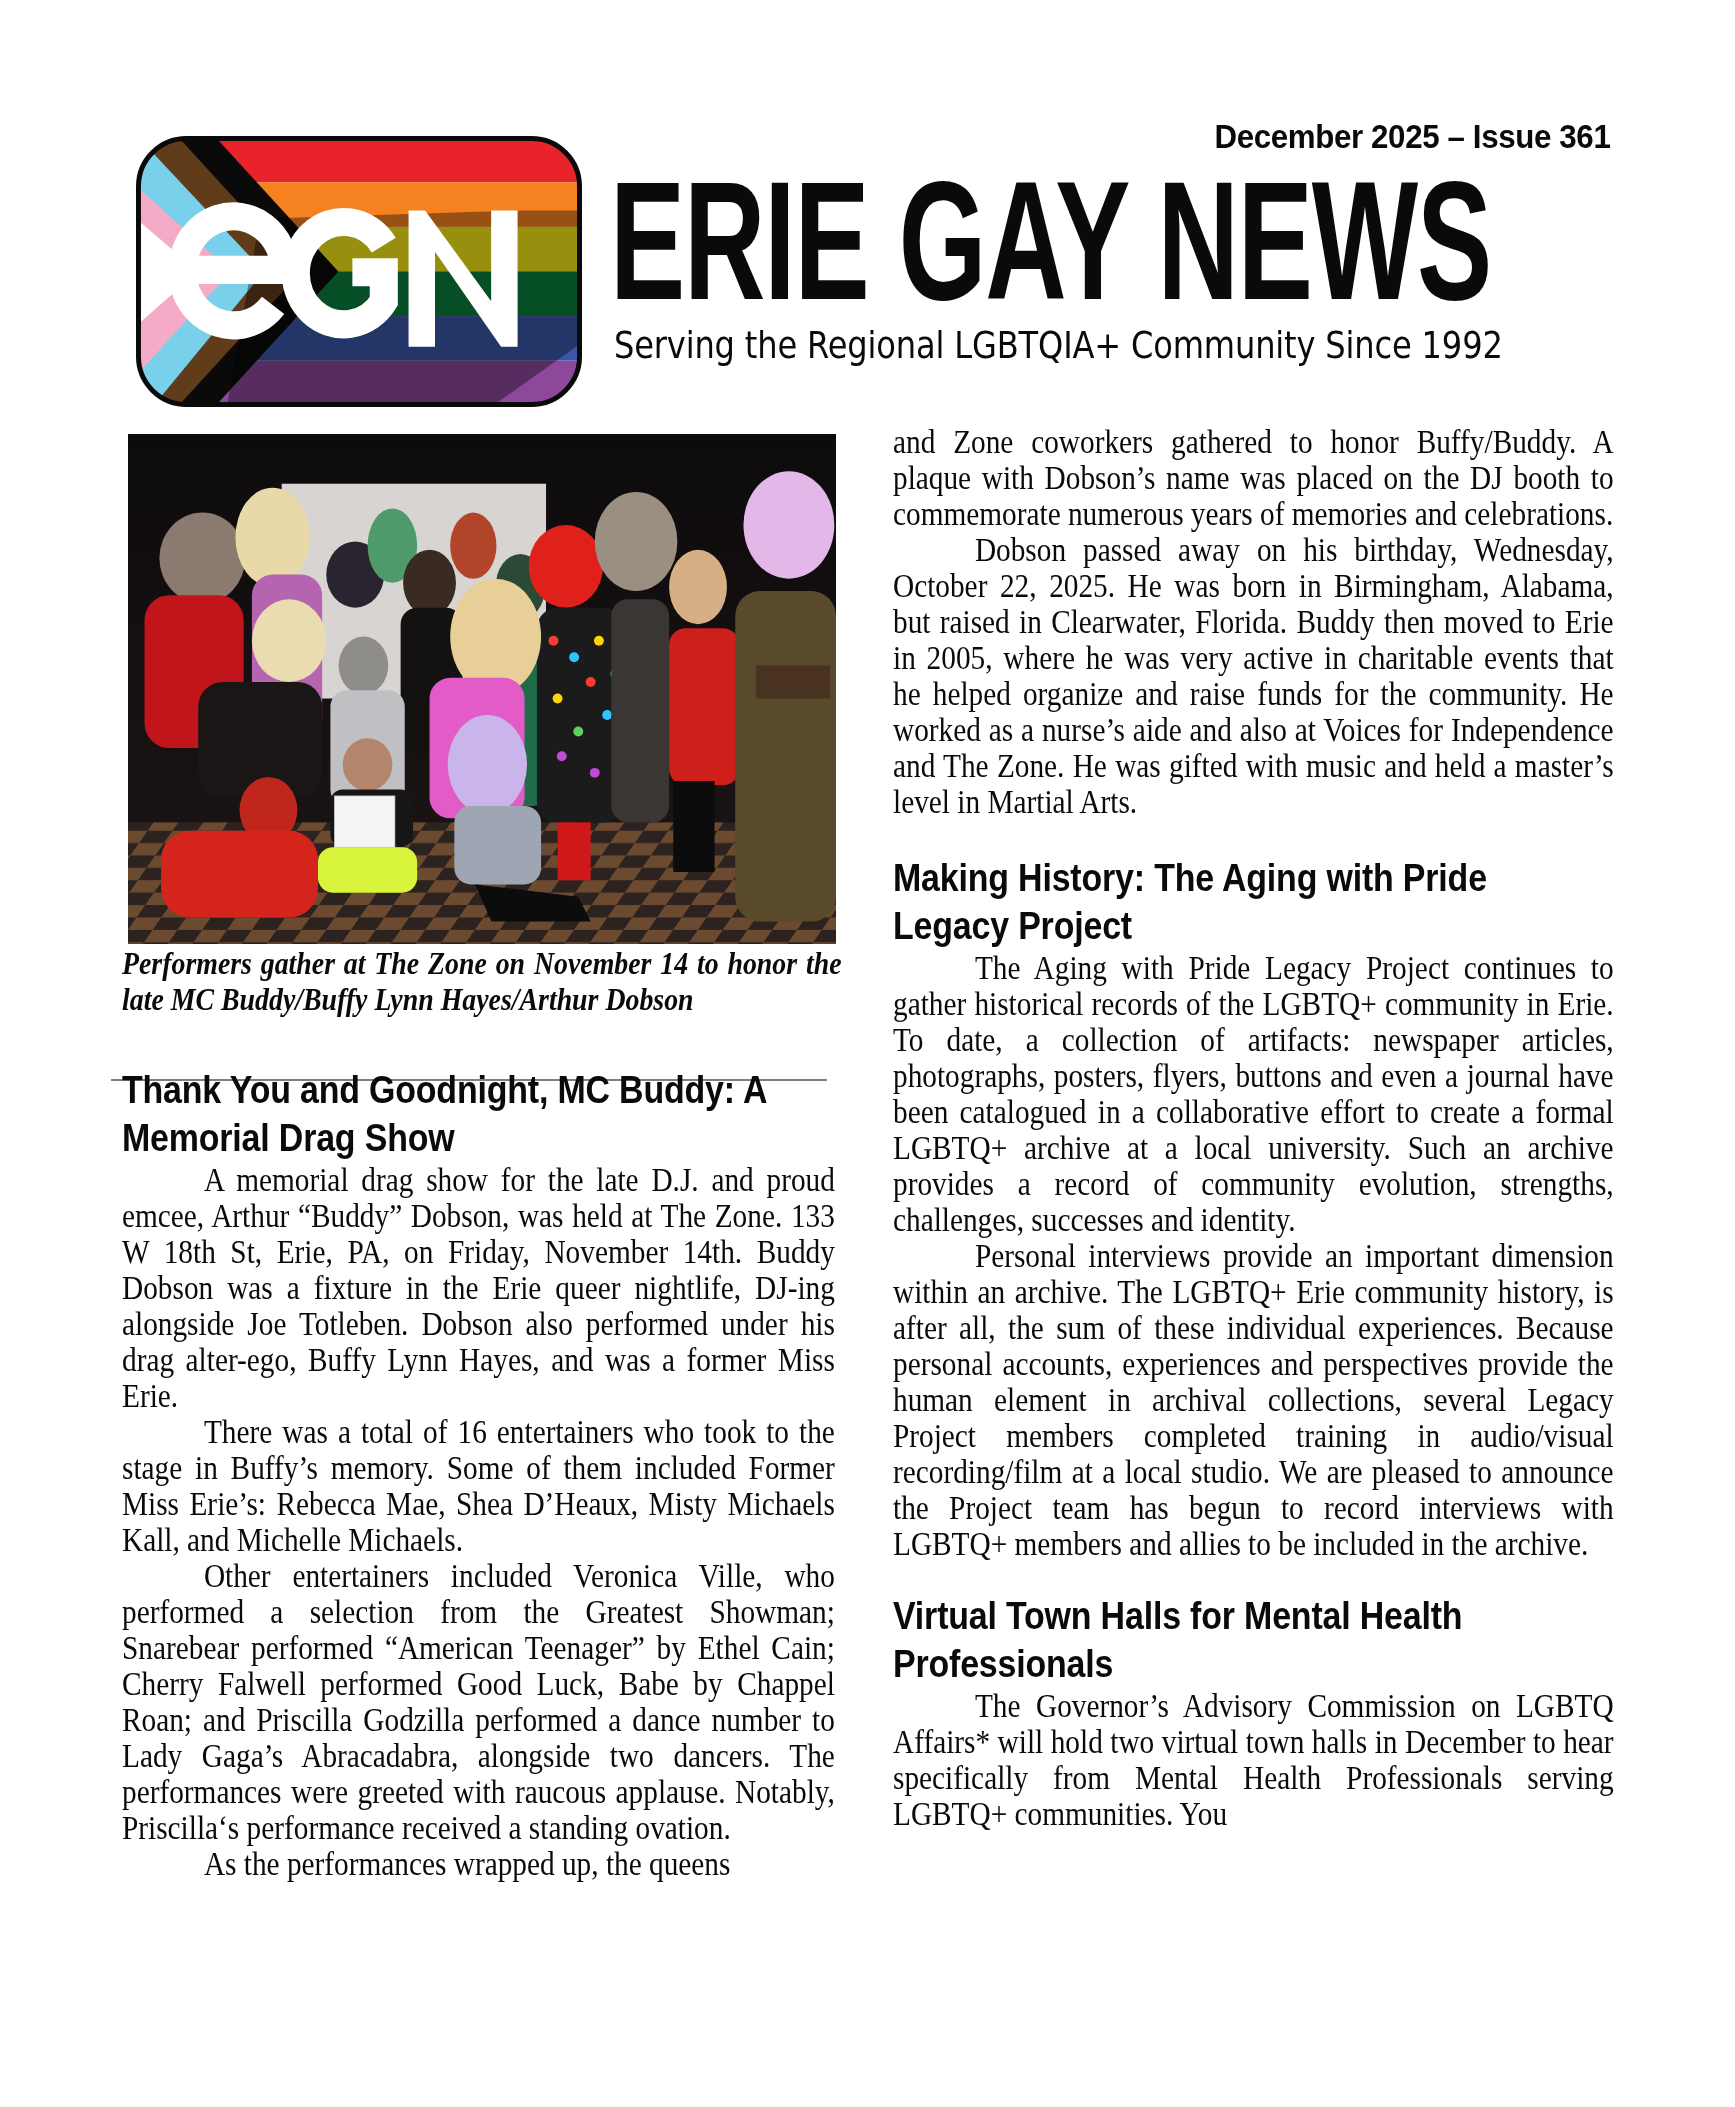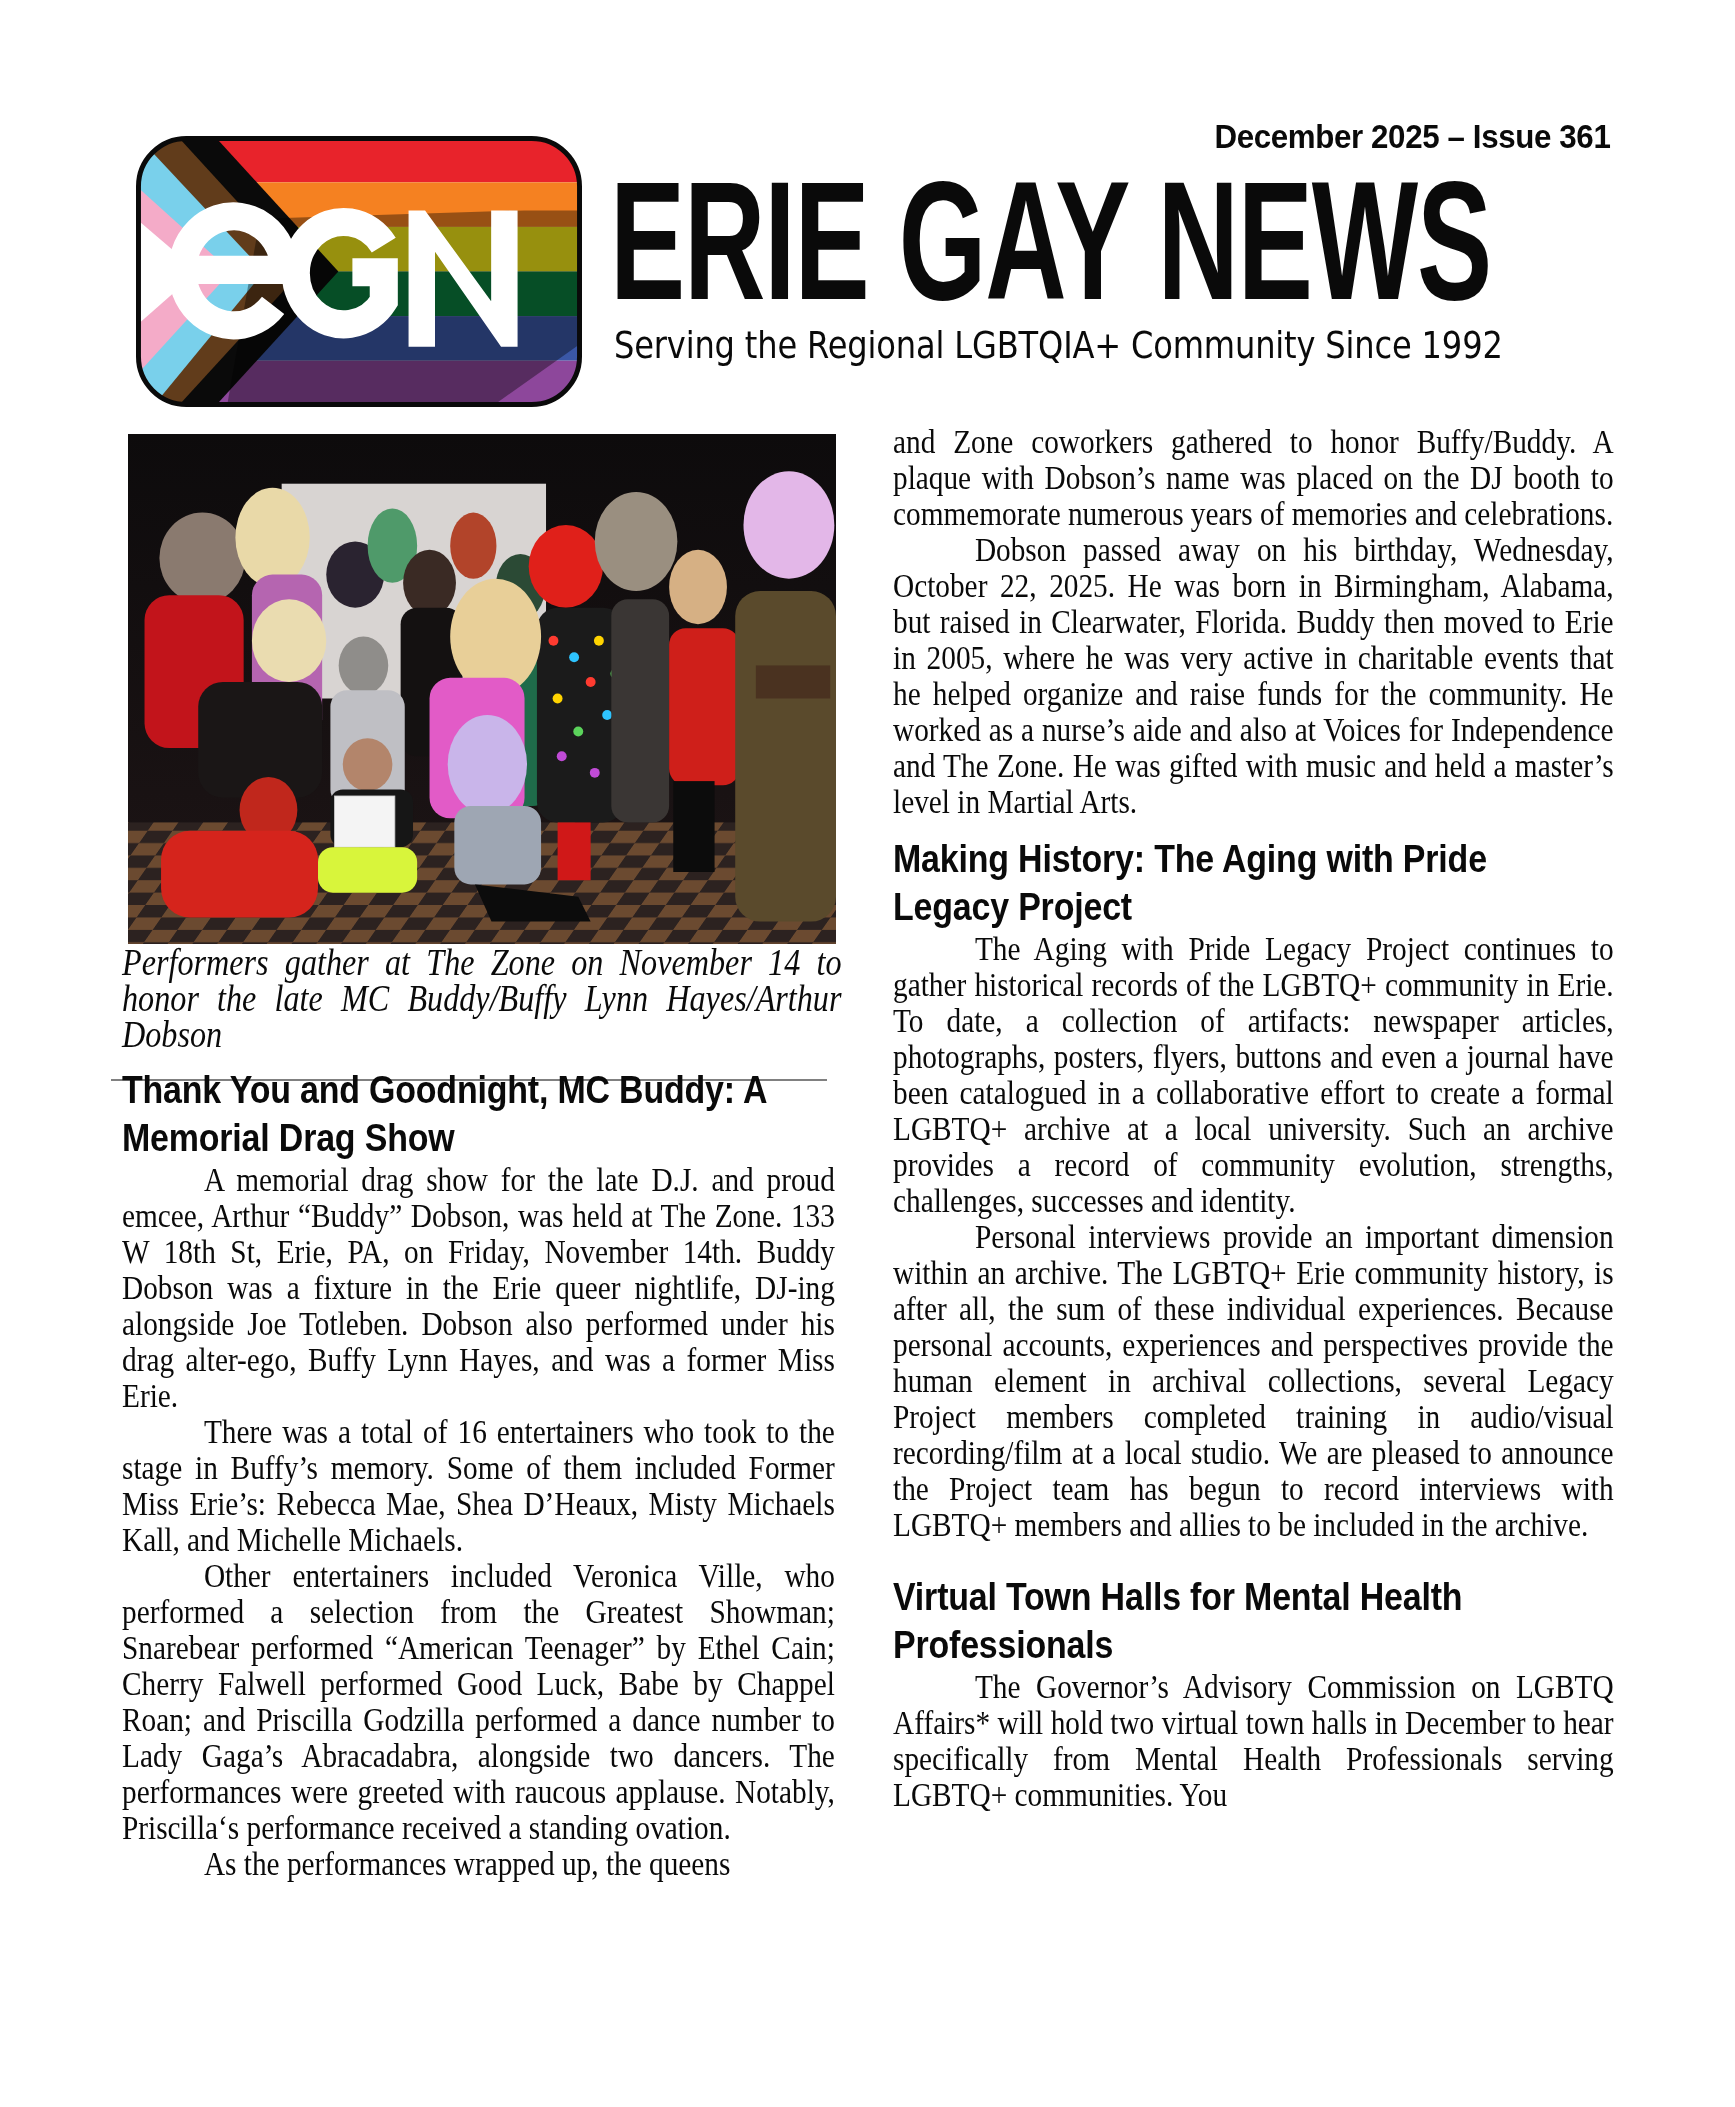--- a/index.html
+++ b/index.html
@@ -22,21 +22,21 @@
     position: absolute; left: 614px; top: 322px;
     font-family: "DejaVu Sans", sans-serif; font-size: 38px; line-height: 46px;
     white-space: nowrap; transform: scaleX(0.845); transform-origin: left top; letter-spacing: -0.2px;
   }
 
   
   .photo { position: absolute; left: 128px; top: 434px; width: 708px; height: 510px; overflow: hidden; background: #1a1414; }
   .caption {
     position: absolute; left: 122px; top: 945px; width: 719px;
     font-family: "Liberation Serif", serif; font-style: italic;
-    font-size: 37px; line-height: 36px; text-align: justify;
+    font-size: 32px; line-height: 36px; text-align: justify; font-weight: bold;
   }
   .caption-text { display: inline-block; width: 827px; transform: scaleX(0.87); transform-origin: left top; }
   .divider { position: absolute; left: 111px; top: 1079px; width: 716px; height: 1.7px; background: #808080; }
 
   
   .col { position: absolute; }
   .col-left { left: 122px; top: 1066px; width: 712px; }
   .col-right { left: 893px; top: 424px; width: 721px; }
 
   .headline {
@@ -191,21 +191,21 @@
     <p class="para" style="text-align:left;">As the performances wrapped up, the queens</p>
   </div>
 </div>
 
 <div class="col col-right">
   <div class="body-text body-scaled r">
     <p class="para noindent">and Zone coworkers gathered to honor Buffy/Buddy. A plaque with Dobson’s name was placed on the DJ booth to commemorate numerous years of memories and celebrations.</p>
     <p class="para">Dobson passed away on his birthday, Wednesday, October 22, 2025. He was born in Birmingham, Alabama, but raised in Clearwater, Florida. Buddy then moved to Erie in 2005, where he was very active in charitable events that he helped organize and raise funds for the community. He worked as a nurse’s aide and also at Voices for Independence and The Zone. He was gifted with music and held a master’s level in Martial Arts.</p>
   </div>
 
-  <div style="margin-top:15px;">
+  <div style="margin-top:34px;">
     <h2 class="headline" style="width:106%;">Making History: The Aging with Pride Legacy Project</h2>
     <div class="body-text body-scaled r">
       <p class="para">The Aging with Pride Legacy Project continues to gather historical records of the LGBTQ+ community in Erie. To date, a collection of artifacts: newspaper articles, photographs, posters, flyers, buttons and even a journal have been catalogued in a collaborative effort to create a formal LGBTQ+ archive at a local university. Such an archive provides a record of community evolution, strengths, challenges, successes and identity.</p>
       <p class="para">Personal interviews provide an important dimension within an archive. The LGBTQ+ Erie community history, is after all, the sum of these individual experiences. Because personal accounts, experiences and perspectives provide the human element in archival collections, several Legacy Project members completed training in audio/visual recording/film at a local studio. We are pleased to announce the Project team has begun to record interviews with LGBTQ+ members and allies to be included in the archive.</p>
     </div>
   </div>
 
   <div style="margin-top:30px;">
     <h2 class="headline" style="width:106%;">Virtual Town Halls for Mental Health Professionals</h2>
     <div class="body-text body-scaled r">

